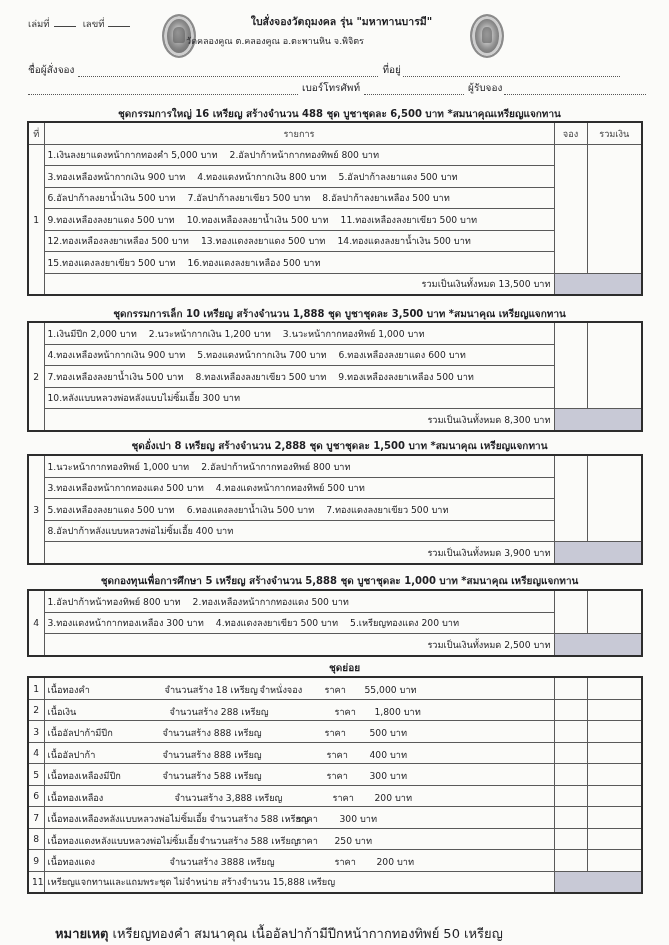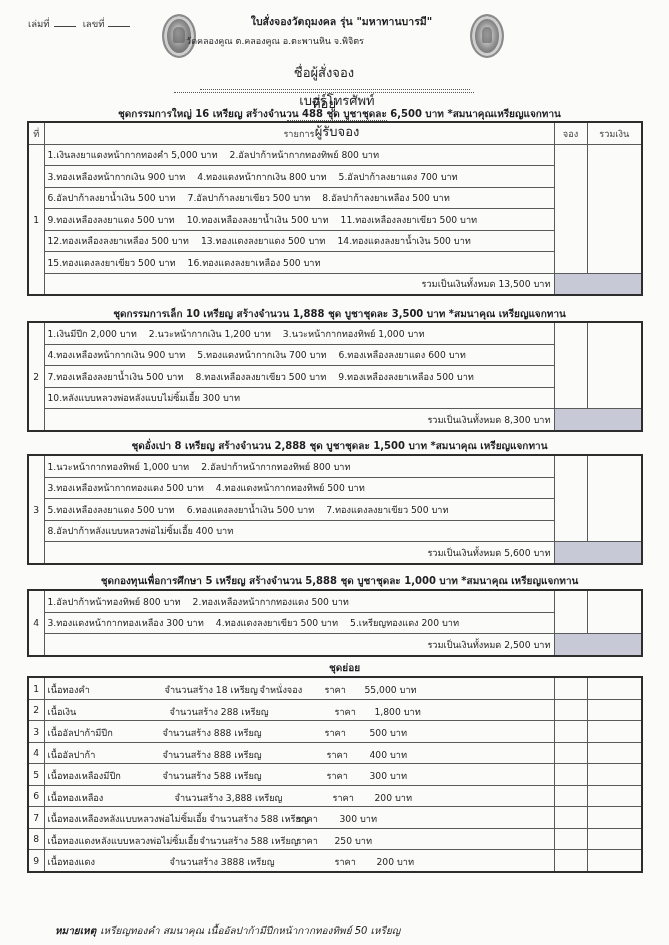--- a/index.html
+++ b/index.html
@@ -21,21 +21,21 @@
     background: radial-gradient(ellipse at 45% 40%, #e8e8e8 0%, #9a9a9a 45%, #555 80%);
   }
   .medal-left { left: 162px; top: 14px; }
   .medal-right { left: 470px; top: 14px; background: radial-gradient(ellipse at 50% 45%, #ececec 0%, #b8b8b8 40%, #6e6e6e 85%); }
   .medal-inner {
     position: absolute; left: 9px; top: 11px; width: 12px; height: 16px;
     border-radius: 40% 40% 20% 20%; background: #565656; opacity: .55;
   }
   .doc-title { left: 0; width: 669px; top: 13px; text-align: center; font-size: 10.5px; font-weight: bold; padding-left: 14px; box-sizing: border-box; }
   .doc-sub { left: 0; width: 540px; top: 34px; text-align: center; font-size: 9px; padding-left: 10px; box-sizing: border-box; }
-  .field-line { font-size: 13px; display: flex; align-items: center; flex-direction: column; }
+  .field-line { font-size: 10px; display: flex; align-items: flex-end; }
   .field-line .dots { border-bottom: 1px dotted #555; height: 9px; }
   .row-name { left: 28px; top: 62px; width: 592px; }
   .row-phone { left: 28px; top: 80px; width: 618px; }
   .section-title { left: 0; width: 669px; text-align: center; font-size: 10px; font-weight: bold; padding-left: 10px; box-sizing: border-box; }
   table.grid {
     position: absolute; left: 27px; width: 616px;
     border-collapse: collapse; table-layout: fixed;
     font-size: 9.2px;
   }
   table.grid td, table.grid th {
@@ -47,21 +47,21 @@
   td.item span { display: inline-block; margin-right: 12px; }
   td.total-label { text-align: right; font-weight: bold; }
   td.shade { background: #c8c9d6; }
   td.blank-col { background: #fbfbf9; }
   th.hdr { text-align: center; color: #444; }
   .col-no { width: 16px; }
   .col-book { width: 33px; }
   .col-sum { width: 55px; }
   .sub-cell { position: relative; }
   .sub-cell .f { position: absolute; top: 4px; }
-  .note { left: 55px; top: 923px; font-size: 10px; font-style: italic; }
+  .note { left: 55px; top: 923px; font-size: 13px; }
   .note b { font-weight: bold; margin-right: 4px; }
 </style>
 </head>
 <body>
 
 <div class="abs serial">
   <span>เล่มที่</span><span class="blank"></span>
   <span>เลขที่</span><span class="blank"></span>
 </div>
 
@@ -107,21 +107,21 @@
   </tr>
   </tbody>
     <tbody>
       <tr>
         <td class="num" rowspan="7">1</td>
         <td class="item"><span>1.เงินลงยาแดงหน้ากากทองคำ 5,000 บาท</span><span>2.อัลปาก้าหน้ากากทองทิพย์ 800 บาท</span></td>
         <td class="blank-col" rowspan="6"></td>
         <td class="blank-col" rowspan="6"></td>
       </tr>
       <tr>
-        <td class="item"><span>3.ทองเหลืองหน้ากากเงิน 900 บาท</span><span>4.ทองแดงหน้ากากเงิน 800 บาท</span><span>5.อัลปาก้าลงยาแดง 700 บาท</span></td>
+        <td class="item"><span>3.ทองเหลืองหน้ากากเงิน 900 บาท</span><span>4.ทองแดงหน้ากากเงิน 800 บาท</span><span>5.อัลปาก้าลงยาแดง 500 บาท</span></td>
       </tr>
       <tr>
         <td class="item"><span>6.อัลปาก้าลงยาน้ำเงิน 500 บาท</span><span>7.อัลปาก้าลงยาเขียว 500 บาท</span><span>8.อัลปาก้าลงยาเหลือง 500 บาท</span></td>
       </tr>
       <tr>
         <td class="item"><span>9.ทองเหลืองลงยาแดง 500 บาท</span><span>10.ทองเหลืองลงยาน้ำเงิน 500 บาท</span><span>11.ทองเหลืองลงยาเขียว 500 บาท</span></td>
       </tr>
       <tr>
         <td class="item"><span>12.ทองเหลืองลงยาเหลือง 500 บาท</span><span>13.ทองแดงลงยาแดง 500 บาท</span><span>14.ทองแดงลงยาน้ำเงิน 500 บาท</span></td>
       </tr>
@@ -184,21 +184,21 @@
       <tr>
         <td class="item"><span>3.ทองเหลืองหน้ากากทองแดง 500 บาท</span><span>4.ทองแดงหน้ากากทองทิพย์ 500 บาท</span></td>
       </tr>
       <tr>
         <td class="item"><span>5.ทองเหลืองลงยาแดง 500 บาท</span><span>6.ทองแดงลงยาน้ำเงิน 500 บาท</span><span>7.ทองแดงลงยาเขียว 500 บาท</span></td>
       </tr>
       <tr>
         <td class="item"><span>8.อัลปาก้าหลังแบบหลวงพ่อไม่ซิ้มเอี้ย 400 บาท</span></td>
       </tr>
       <tr>
-        <td class="total-label">รวมเป็นเงินทั้งหมด 5,600 บาท</td>
+        <td class="total-label">รวมเป็นเงินทั้งหมด 3,900 บาท</td>
         <td class="shade" colspan="2"></td>
       </tr>
     </tbody>
 </table>
 
 <div class="abs section-title" style="top:573px;">ชุดกองทุนเพื่อการศึกษา 5 เหรียญ สร้างจำนวน 5,888 ชุด บูชาชุดละ 1,000 บาท *สมนาคุณ เหรียญแจกทาน</div>
 <table class="grid" style="top:589px;">
   <colgroup>
       <col class="col-no">
       <col>
@@ -324,18 +324,23 @@
         <td class="num">9</td>
         <td class="sub-cell">
           <span class="f" style="left:3px">เนื้อทองแดง</span>
           <span class="f" style="left:125px">จำนวนสร้าง 3888 เหรียญ</span>
           <span class="f" style="left:290px">ราคา</span>
           <span class="f" style="left:332px">200 บาท</span>
         </td>
         <td class="blank-col"></td>
         <td class="blank-col"></td>
       </tr>
+      <tr>
+        <td class="num">11</td>
+        <td>เหรียญแจกทานและแถมพระชุด ไม่จำหน่าย สร้างจำนวน 15,888 เหรียญ</td>
+        <td class="shade" colspan="2"></td>
+      </tr>
     </tbody>
 </table>
 
 <div class="abs note">
   <b>หมายเหตุ</b><span>เหรียญทองคำ สมนาคุณ เนื้ออัลปาก้ามีปีกหน้ากากทองทิพย์ 50 เหรียญ</span>
 </div>
 
 </body></html>

